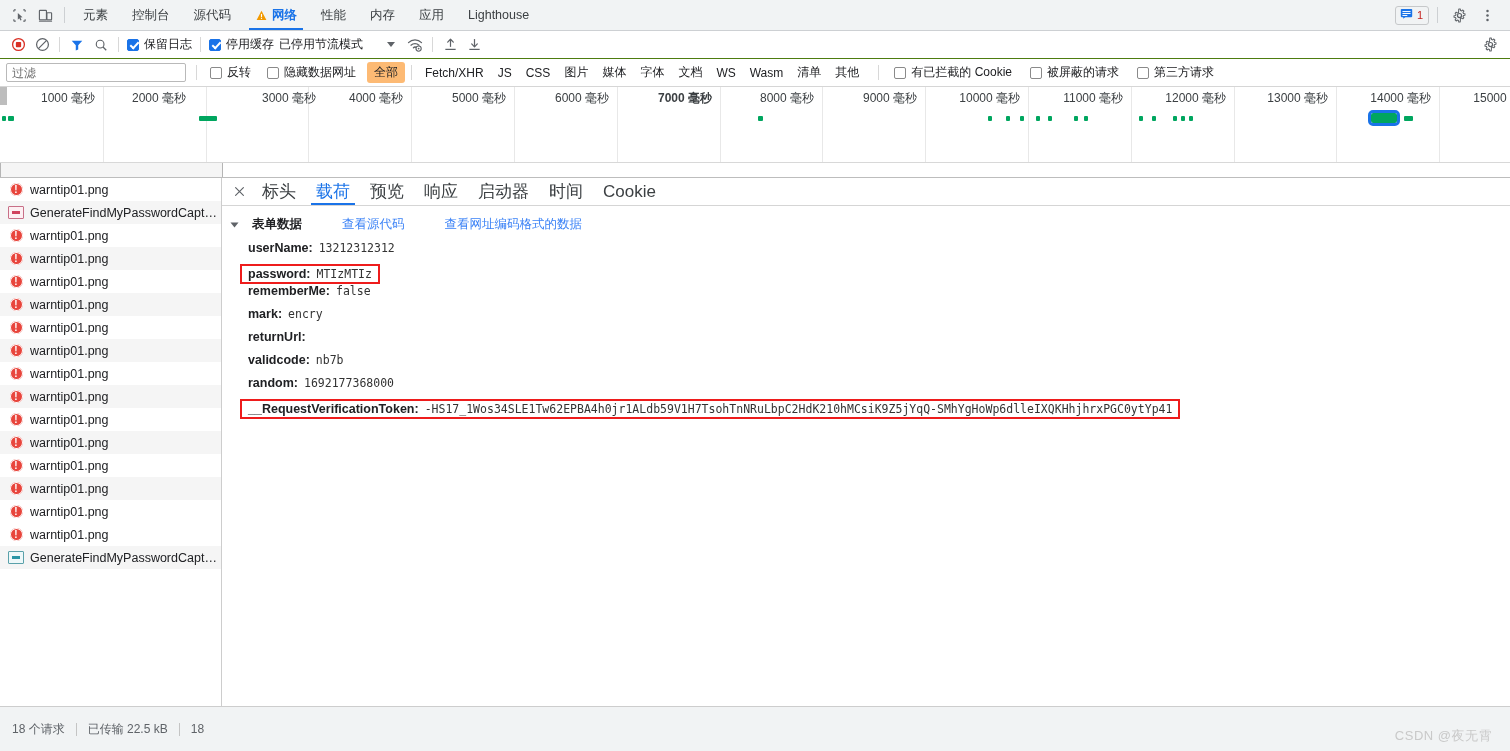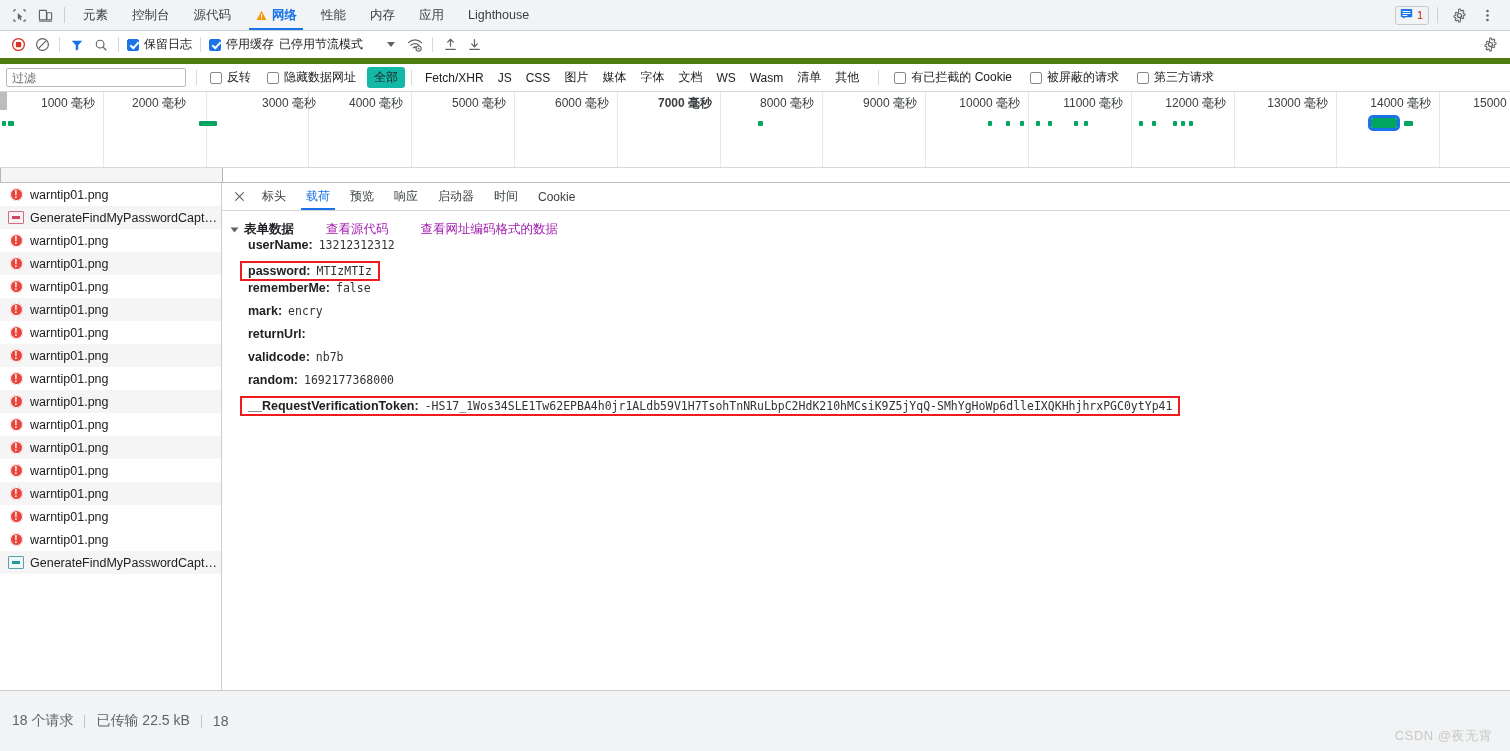--- a/index.html
+++ b/index.html
@@ -32,21 +32,21 @@
   .tabbar-right{margin-left:auto;display:flex;align-items:center;gap:2px;padding-right:4px;}
   .msgbadge{
     display:flex;align-items:center;gap:4px;border:1px solid #c6c8ca;border-radius:3px;
     padding:1px 5px 1px 4px;background:#f1f3f4;cursor:pointer;height:19px;box-sizing:border-box;
   }
   .msgbadge .cnt{color:#c5221f;font-size:11px;}
 
   
   .nettoolbar{
     height:27px;min-height:27px;display:flex;align-items:center;
-    background:#ffffff;border-bottom:6px solid #4d7c0f;padding:0 6px;
+    background:#ffffff;border-bottom:1px solid #4d7c0f;padding:0 6px;
   }
   .ti{width:24px;height:24px;display:flex;align-items:center;justify-content:center;cursor:pointer;color:#5f6368;}
   .vsep{width:1px;height:15px;background:#d8d8d8;margin:0 5px;}
   .chk{display:flex;align-items:center;gap:5px;cursor:pointer;white-space:nowrap;padding:0 3px;}
   .chk .box{
     width:12px;height:12px;border:1px solid #8a8a8a;border-radius:2px;background:#fff;
     box-sizing:border-box;display:inline-block;position:relative;flex:none;
   }
   .chk .box.on{background:#1a73e8;border-color:#1a73e8;}
   .chk .box.on:after{
@@ -66,21 +66,21 @@
   .filterinput{
     width:180px;height:19px;border:1px solid #b9b9b9;border-radius:2px;background:#fff;
     font-size:12px;color:#202124;padding:0 5px;box-sizing:border-box;outline:none;
     font-family:"Liberation Sans","DejaVu Sans",sans-serif;
   }
   .filterinput::placeholder{color:#6b6b6b;}
   .ftypes{display:flex;align-items:center;}
   .ftype{
     padding:2px 7px;border-radius:3px;cursor:pointer;font-size:12px;color:#202124;white-space:nowrap;
   }
-  .ftype.sel{background:#14b8a6;}
+  .ftype.sel{background:#fdba74;}
 
   
   .overview{
     height:90px;min-height:90px;position:relative;background:#fff;border-bottom:1px solid #bdbdbd;
     overflow:hidden;cursor:text;
   }
   .ov-grid{position:absolute;inset:0;}
   .ov-div{position:absolute;top:0;bottom:14px;width:1px;background:#e8e8e8;}
   .ov-lbl{
     position:absolute;top:3px;font-size:12px;color:#3c4043;transform:translateX(-100%);
@@ -126,49 +126,49 @@
   .ico-doc{width:11px;height:13px;border:1.5px solid #5f6368;border-radius:1px;background:#fff;}
 
   
   .detail{flex:1;display:flex;flex-direction:column;min-width:0;background:#fff;}
   .dtabs{
     height:27px;min-height:27px;display:flex;align-items:center;
     border-bottom:1px solid #d5d5d5;background:#fff;padding-left:4px;
   }
   .dclose{width:26px;height:26px;display:flex;align-items:center;justify-content:center;cursor:pointer;color:#5f6368;}
   .dtab{
-    height:27px;display:flex;align-items:center;padding:0 10px;font-size:12px;color:#3c4043;
+    height:27px;display:flex;align-items:center;padding:0 10px;font-size:17px;color:#3c4043;
     cursor:pointer;position:relative;white-space:nowrap;text-align:center;
   }
   .dtab.active{color:#1a73e8;}
   .dtab.active:after{content:"";position:absolute;left:5px;right:5px;bottom:0;height:2px;background:#1a73e8;}
   .dbody{flex:1;overflow:hidden;padding:10px 0 0 10px;position:relative;}
-  .secthead{display:flex;align-items:center;gap:4px;}
+  .secthead{display:flex;align-items:center;gap:12px;margin-bottom:8px;}
   .tri{
     width:0;height:0;border-left:5px solid #5f6368;border-top:4px solid transparent;
     border-bottom:4px solid transparent;margin-right:3px;transform:rotate(90deg);cursor:pointer;flex:none;
   }
   .secttitle{font-size:12.5px;font-weight:bold;color:#202124;cursor:pointer;}
-  .slink{font-size:12.5px;color:#a21caf;cursor:pointer;margin-left:28px;}
+  .slink{font-size:12.5px;color:#3b82f6;cursor:pointer;margin-left:28px;}
   .kv{
     display:flex;align-items:baseline;margin:0 0 0 16px;height:23px;font-size:12.5px;
     position:relative;white-space:nowrap;
   }
   .kv .k{font-weight:bold;color:#202124;}
   .kv .v{
     color:#333;margin-left:6px;
     font-family:"DejaVu Sans Mono","Liberation Mono",monospace;font-size:11.5px;
   }
   .kv.boxed{border:2px solid #ee1c1c;padding:1px 6px;margin-left:8px;display:inline-flex;width:max-content;height:auto;}
   .kvwrap{display:flex;}
 
   
   .statusbar{
     height:30px;min-height:30px;display:flex;align-items:center;
-    border-top:1px solid #cdcdcd;background:#f1f3f4;font-size:14px;color:#5f6368;padding:15px 12px;
+    border-top:1px solid #cdcdcd;background:#f1f3f4;font-size:12px;color:#5f6368;padding:7px 12px;
   }
   .st-sep{width:1px;height:13px;background:#c4c4c4;margin:0 11px;}
   .watermark{
     position:absolute;right:18px;bottom:6px;color:#c9c9c9;font-size:13px;letter-spacing:.5px;
     user-select:none;pointer-events:none;
   }
 </style>
 </head>
 <body>
 

